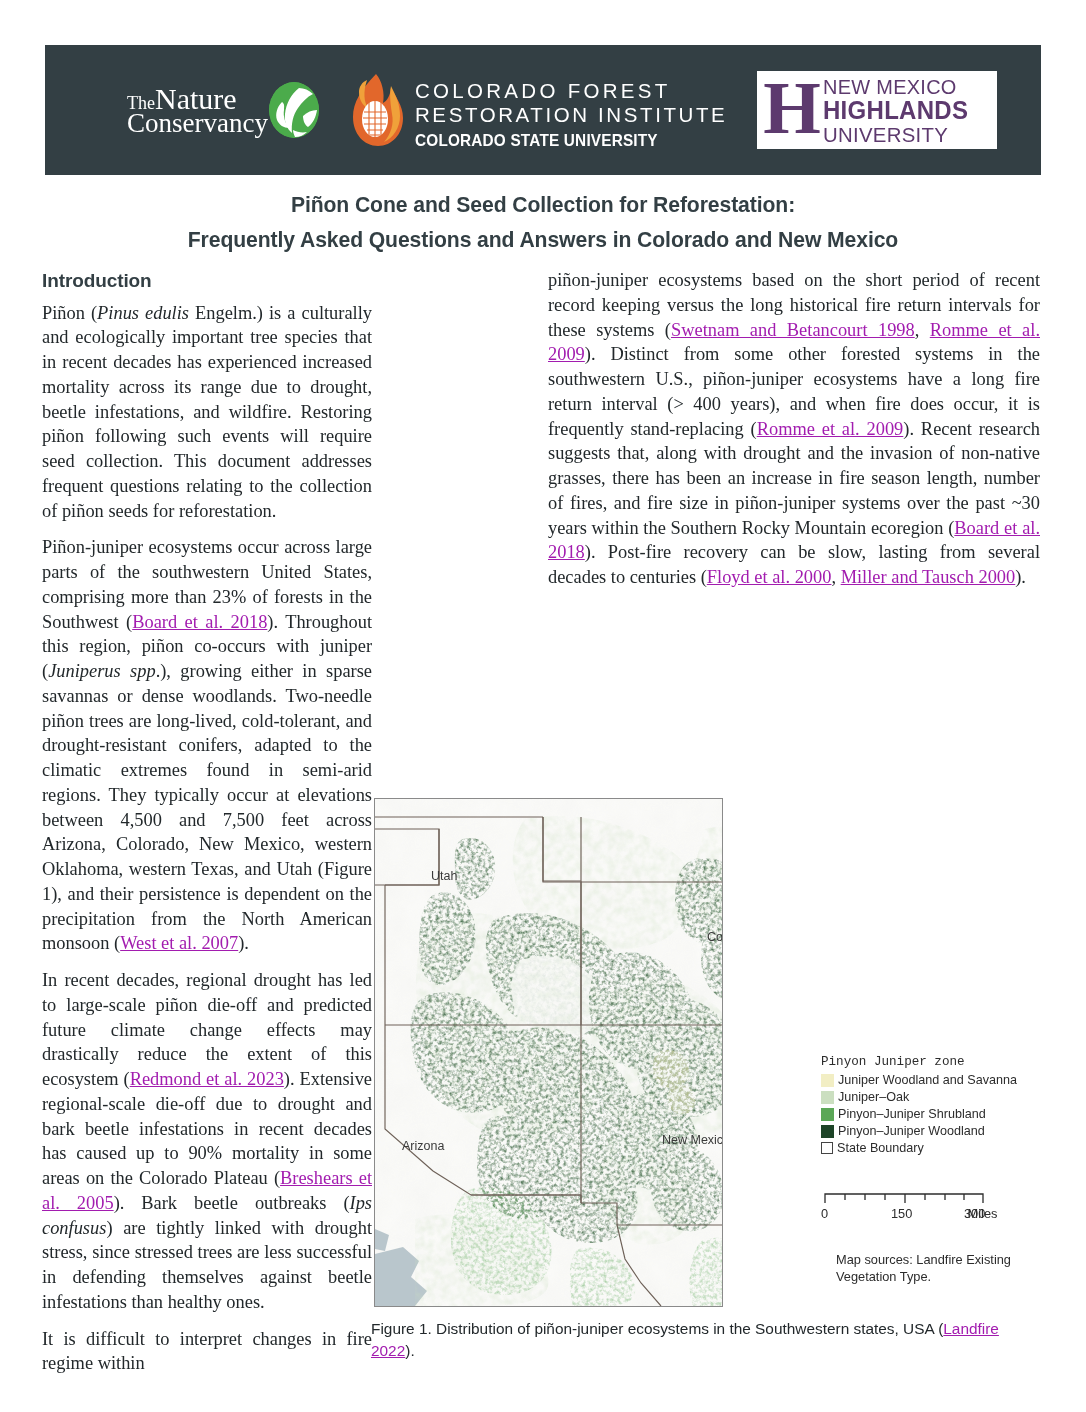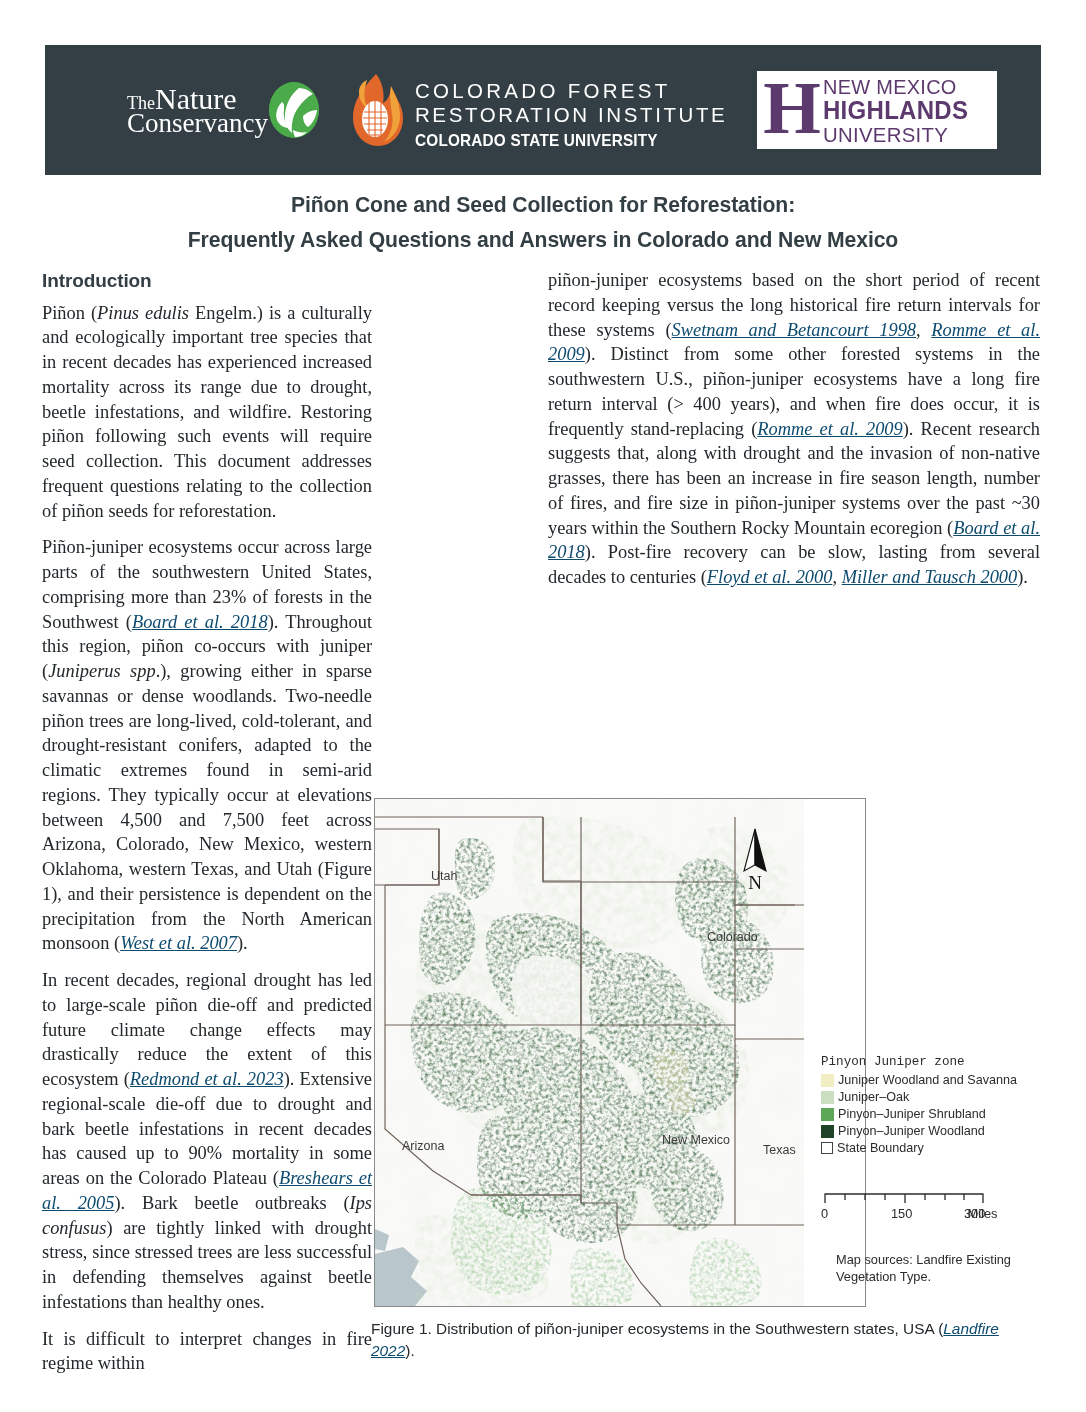--- a/index.html
+++ b/index.html
@@ -153,40 +153,39 @@
     font-family: "Liberation Sans", sans-serif;
     font-size: 19px;
     font-weight: bold;
     color: #333f44;
     margin: 0 0 7px 0;
     letter-spacing: -0.1px;
   }
   .col p { margin: 0 0 12px 0; }
   .col p:last-child { margin-bottom: 0; }
   a.ref {
-    color: #0c4a6e;
+    color: #a21caf;
     text-decoration: underline;
-    font-style: italic;
   }
   em { font-style: italic; }
 
   
   .figure-float {
     float: right;
     width: 0px;
     height: 548px;
     shape-outside: none;
   }
 
   
   .figure {
     position: absolute;
     left: 374px;
     top: 798px;
-    width: 492px;
+    width: 349px;
     height: 509px;
     background: #ffffff;
     border: 1px solid #8a8a8a;
     box-sizing: border-box;
     overflow: hidden;
   }
   .map-canvas {
     position: absolute;
     left: 0; top: 0;
     width: 429px;

